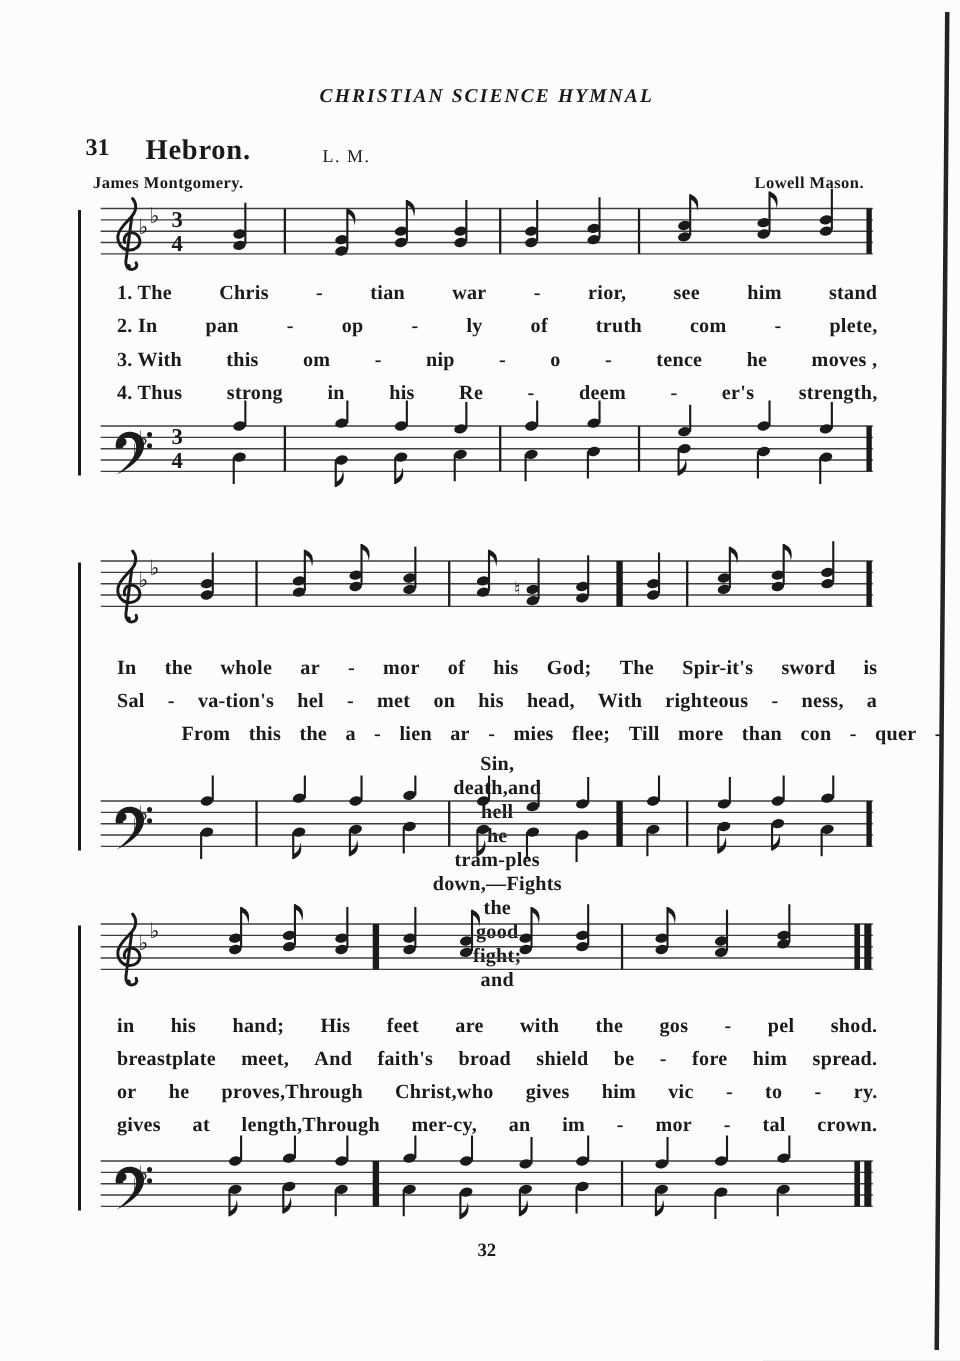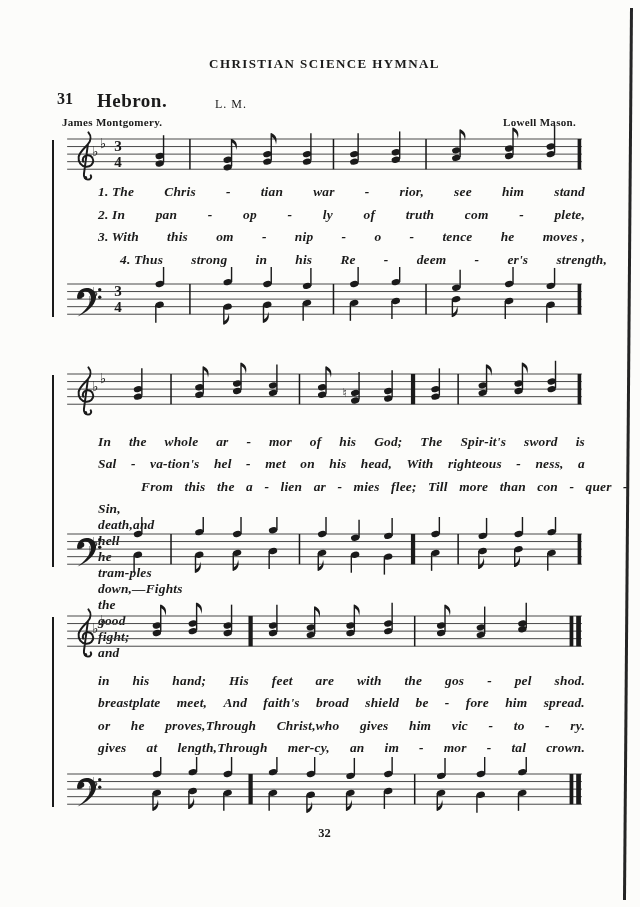--- a/index.html
+++ b/index.html
@@ -3,35 +3,35 @@
 <meta charset="utf-8">
 <style>
   html,body{margin:0;padding:0;background:#e8e8e8;}
   #page{
     position:relative;width:640px;height:907px;margin:0 auto;
     background:#fcfcfa;overflow:hidden;
     font-family:"Liberation Serif", serif;color:#1a1a1a;
   }
   .header{
     position:absolute;top:56px;left:52px;width:545px;text-align:center;
-    font-size:13px;font-weight:700;letter-spacing:1.4px;
+    font-size:13px;font-weight:700;font-style:italic;letter-spacing:1.4px;
   }
   .num{position:absolute;top:90px;left:57px;font-size:16px;font-weight:700;}
   .title{position:absolute;top:90px;left:97px;font-size:19px;font-weight:700;letter-spacing:.5px;}
   .meter{position:absolute;top:97px;left:215px;font-size:12px;font-weight:400;letter-spacing:1px;}
   .author{position:absolute;top:116px;left:62px;font-size:11px;font-weight:700;letter-spacing:.3px;}
   .composer{position:absolute;top:116px;right:64px;font-size:11px;font-weight:700;letter-spacing:.3px;}
   .pagenum{position:absolute;top:826px;left:52px;width:545px;text-align:center;font-size:12.5px;font-weight:700;}
   .staff{position:absolute;left:52px;width:545px;height:68px;}
   .connector{position:absolute;left:52px;width:2px;background:#1a1a1a;}
   .lyricline{
     position:absolute;left:52px;width:545px;height:21px;
-    display:flex;justify-content:space-between;align-items:flex-start;
-    box-sizing:border-box;padding:0 12px 0 46px;
-    font-size:13.4px;font-weight:700;letter-spacing:.2px;white-space:nowrap;font-style:italic;
+    display:flex;justify-content:space-between;align-items:center;
+    box-sizing:border-box;padding:0 12px 0 26px;
+    font-size:13.4px;font-weight:700;letter-spacing:.2px;white-space:nowrap;
   }
   .scan-edge{
     position:absolute;top:8px;left:630px;width:3px;height:892px;
     background:#242424;transform:rotate(.45deg);transform-origin:top;
   }
   svg text{user-select:none;}
 </style>
 </head>
 <body>
 
@@ -143,21 +143,21 @@
         <span>om</span>
         <span>-</span>
         <span>nip</span>
         <span>-</span>
         <span>o</span>
         <span>-</span>
         <span>tence</span>
         <span>he</span>
         <span>moves ,</span>
       </div>
-      <div class="lyricline" style="top: 251.8px; margin-left: 22px;">
+      <div class="lyricline" style="top: 251.8px;">
         <span>4. Thus</span>
         <span>strong</span>
         <span>in</span>
         <span>his</span>
         <span>Re</span>
         <span>-</span>
         <span>deem</span>
         <span>-</span>
         <span>er's</span>
         <span>strength,</span>

